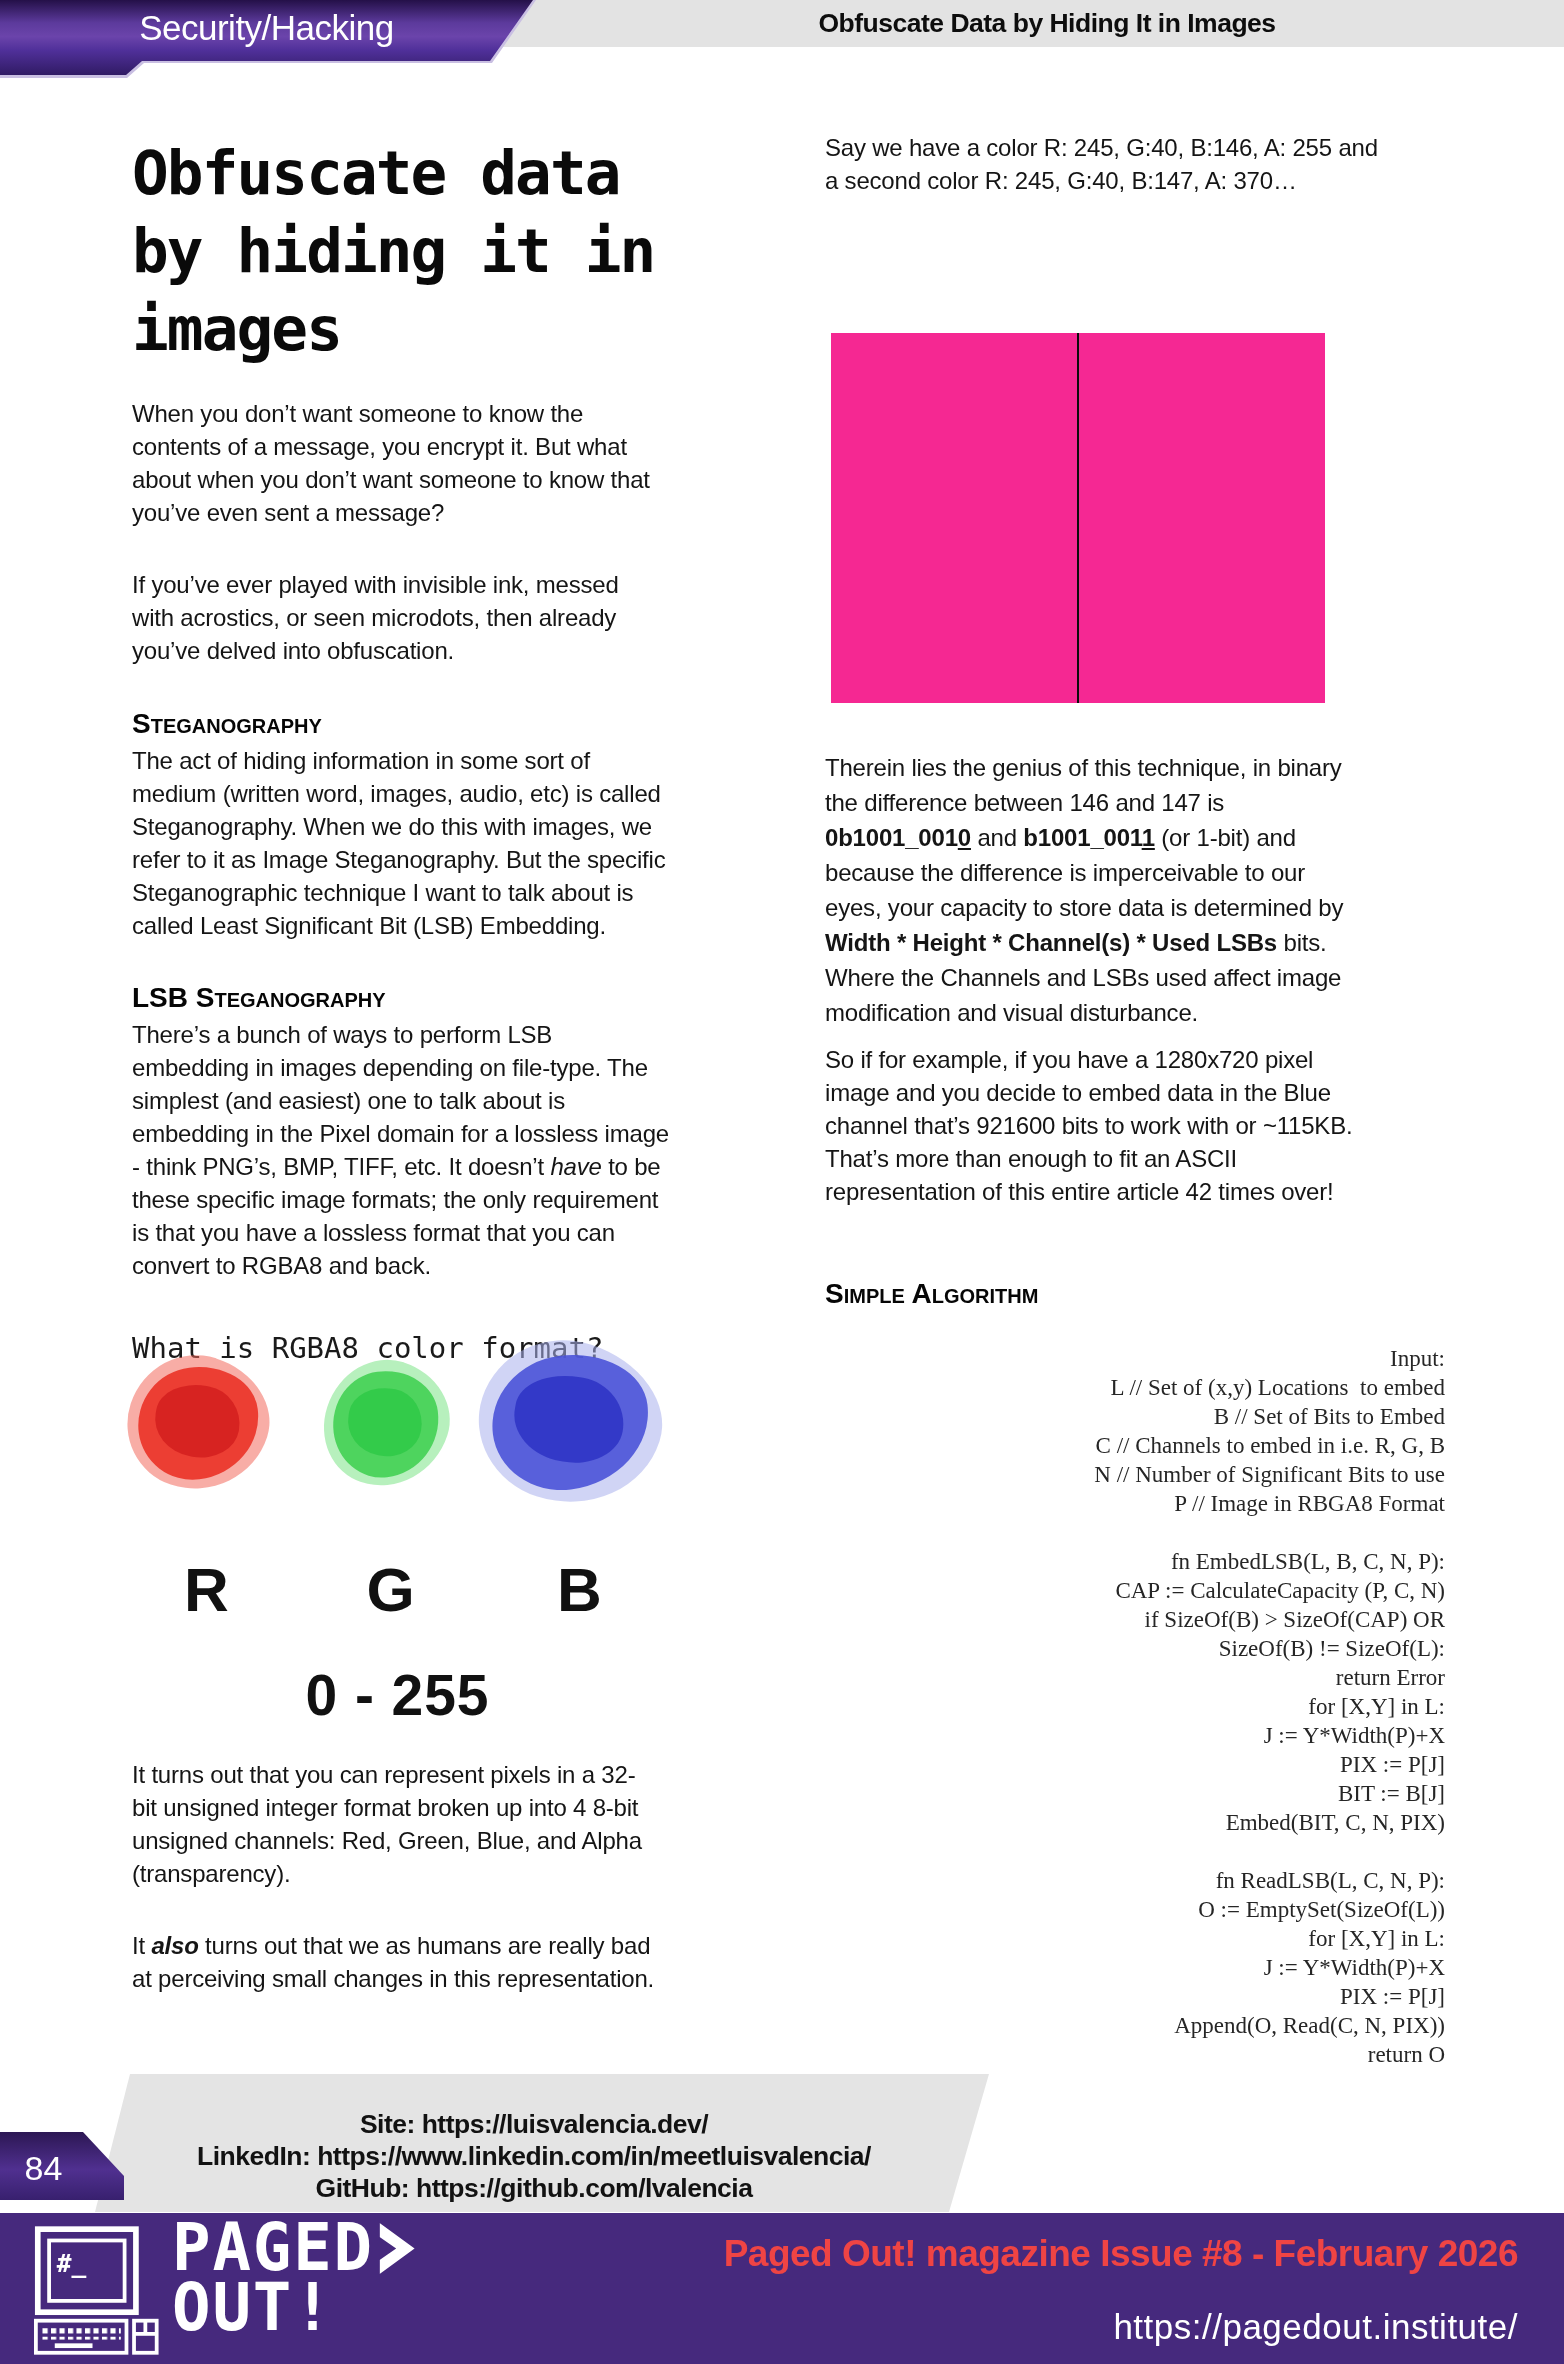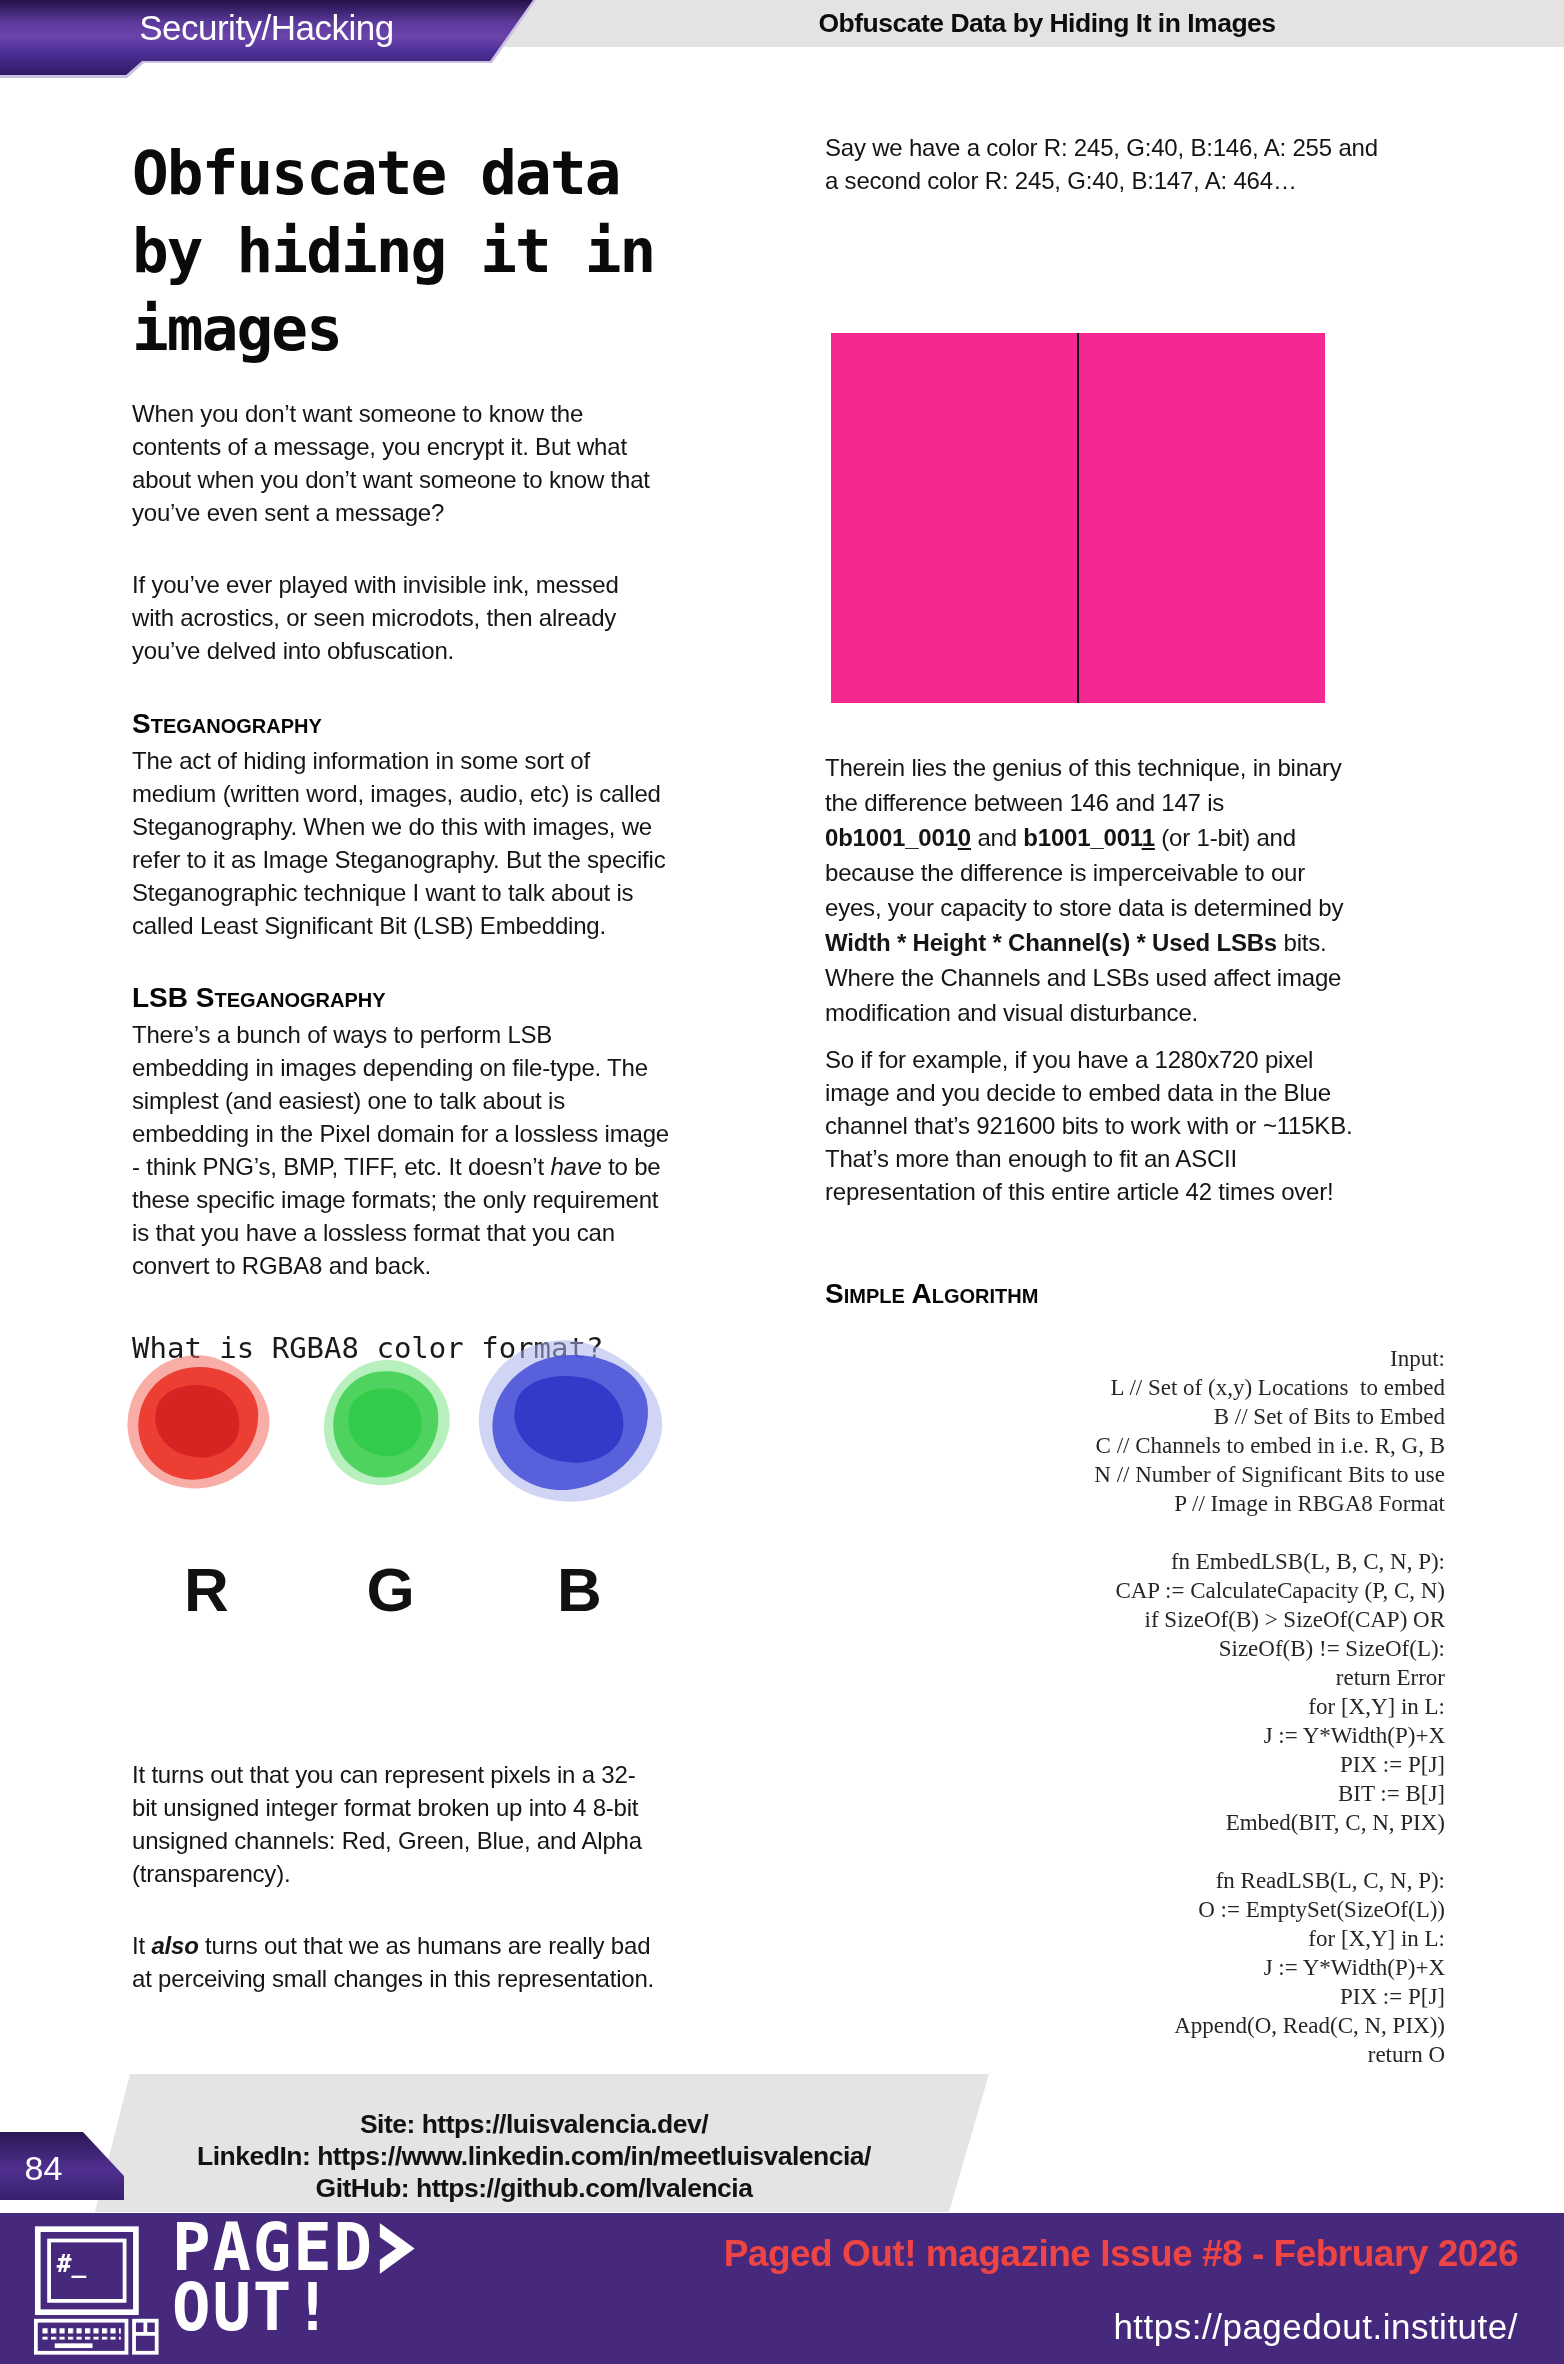--- a/index.html
+++ b/index.html
@@ -125,29 +125,30 @@
   </div>
   <div class="blob" style="left:492px;top:1355px;width:157px;height:134px">
     <div class="halo" style="background-color: rgb(170, 177, 236);"></div>
     <div class="body" style="background-color: rgb(74, 83, 216);"></div>
     <div class="core" style="background-color: rgb(45, 51, 196);"></div>
   </div>
 
   <div class="rgb-letter" style="left:159px;top:1554px">R</div>
   <div class="rgb-letter" style="left:343px;top:1554px">G</div>
   <div class="rgb-letter" style="left:532px;top:1554px">B</div>
+  <div class="rgb-range">0 - 255</div>
 
   <div class="abs col-l p" style="top:1758px">It turns out that you can represent pixels in a 32-
 bit unsigned integer format broken up into 4 8-bit
 unsigned channels: Red, Green, Blue, and Alpha
 (transparency).</div>
   <div class="abs col-l p" style="top:1929px"><span class="rl"><span>It </span><span class="b i">also</span><span> turns out that we as humans are really bad</span></span><span class="rl"><span>at perceiving small changes in this representation.</span></span></div>
 
   <div class="abs col-r p" style="top:131px">Say we have a color R: 245, G:40, B:146, A: 255 and
-a second color R: 245, G:40, B:147, A: 464…</div>
+a second color R: 245, G:40, B:147, A: 370…</div>
 
   <div class="cmp">
     <div class="half" style="background-color: rgb(245, 40, 146);"></div>
     <div class="div" style="background-color: rgb(12, 12, 12);"></div>
     <div class="half" style="background-color: rgb(245, 40, 147);"></div>
   </div>
 
   <div class="abs col-r p wide" style="top:750px"><span class="rl"><span>Therein lies the genius of this technique, in binary</span></span><span class="rl"><span>the difference between 146 and 147 is</span></span><span class="rl"><span class="b">0b1001_001</span><span class="b u">0</span><span> and </span><span class="b">b1001_001</span><span class="b u">1</span><span> (or 1-bit) and</span></span><span class="rl"><span>because the difference is imperceivable to our</span></span><span class="rl"><span>eyes, your capacity to store data is determined by</span></span><span class="rl"><span class="b">Width * Height * Channel(s) * Used LSBs</span><span> bits.</span></span><span class="rl"><span>Where the Channels and LSBs used affect image</span></span><span class="rl"><span>modification and visual disturbance.</span></span></div>
   <div class="abs col-r p" style="top:1043px">So if for example, if you have a 1280x720 pixel
 image and you decide to embed data in the Blue

